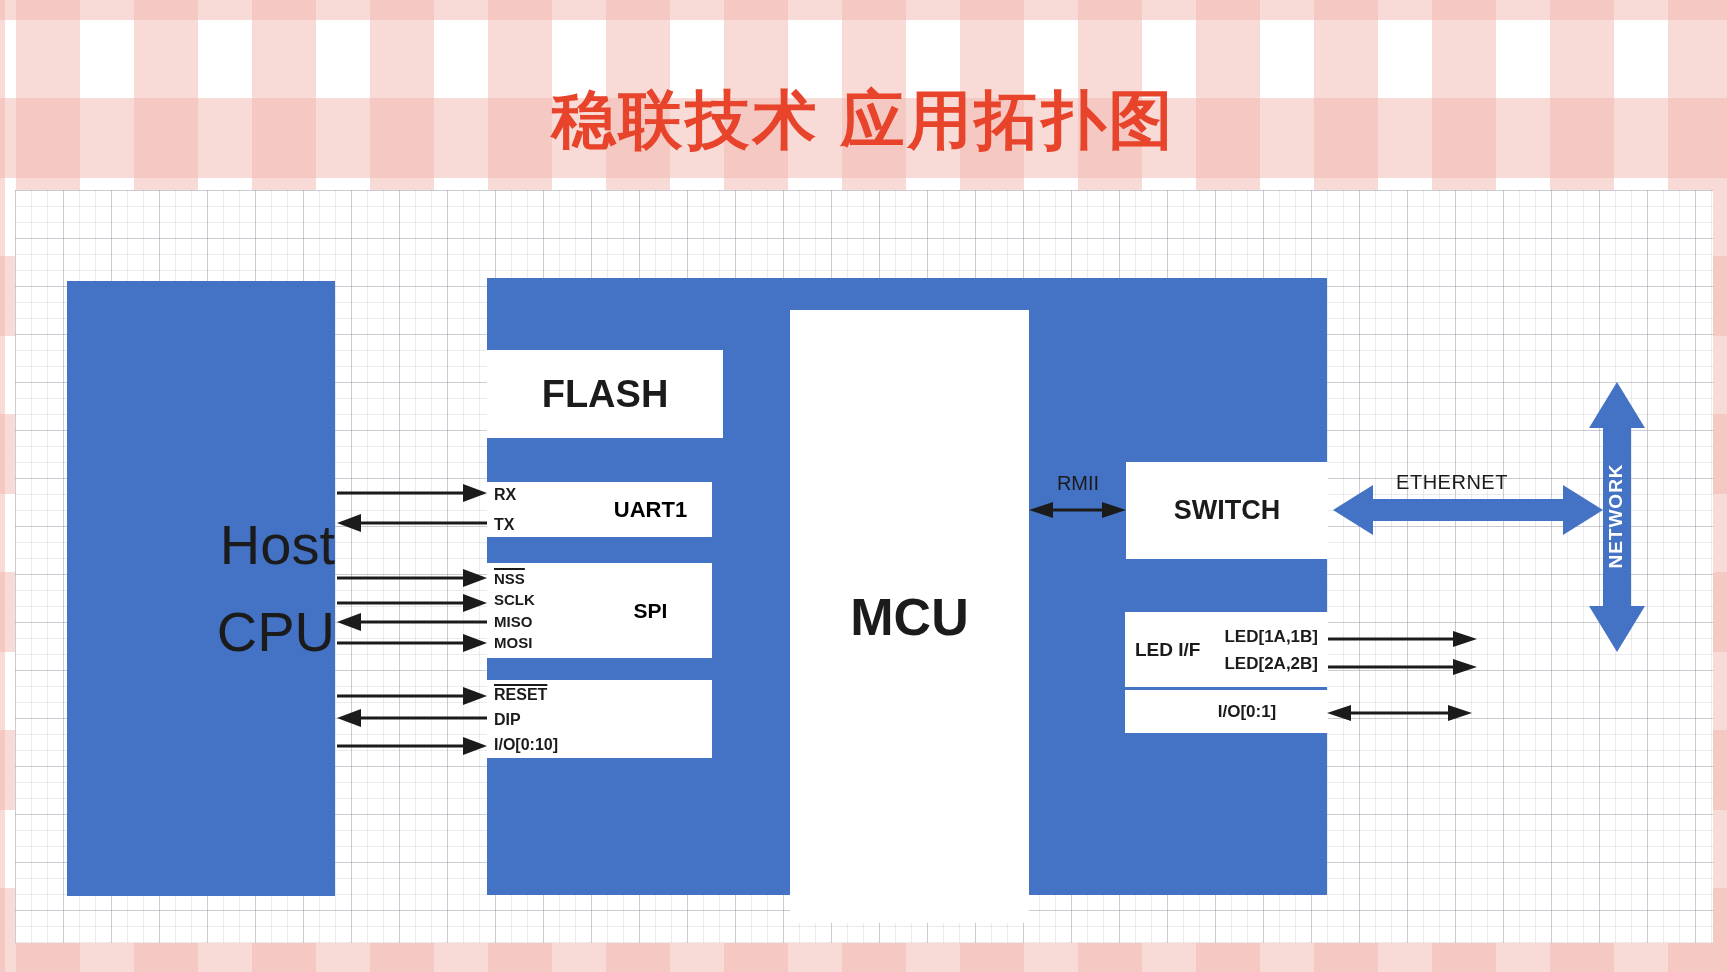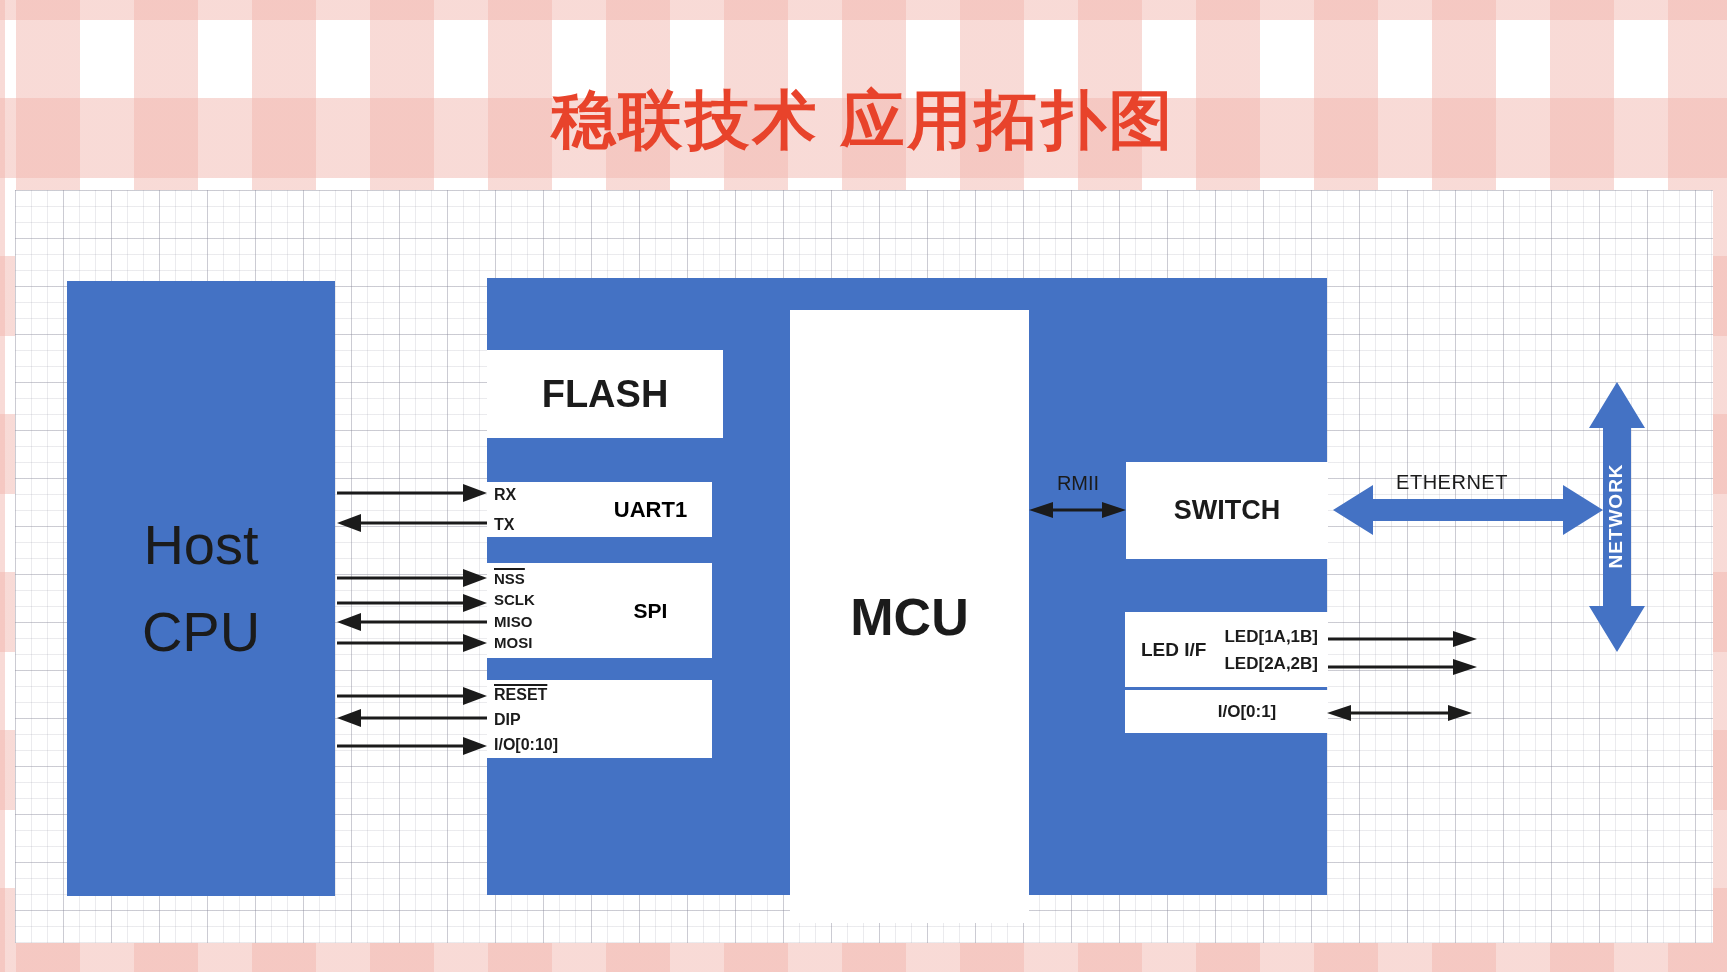--- a/index.html
+++ b/index.html
@@ -23,40 +23,40 @@
     background-image:
       repeating-linear-gradient(to right,  rgba(130,130,148,0.30) 0 1px, transparent 1px 48px),
       repeating-linear-gradient(to bottom, rgba(130,130,148,0.30) 0 1px, transparent 1px 48px),
       repeating-linear-gradient(to right,  rgba(130,130,148,0.16) 0 1px, transparent 1px 16px),
       repeating-linear-gradient(to bottom, rgba(130,130,148,0.16) 0 1px, transparent 1px 16px);
   }
   .blue{background:#4472c4;}
   .abs{position:absolute;}
   .host{
     left:52px;top:91px;width:268px;height:615px;
-    display:flex;flex-direction:column;align-items:center;justify-content:center;
+    display:flex;flex-direction:column;align-items:flex-end;justify-content:center;
     font-size:56px;color:#1b1b1b;line-height:1.55;
   }
   .main-block{left:472px;top:88px;width:840px;height:617px;}
   .wbox{position:absolute;background:#ffffff;color:#1b1b1b;font-weight:bold;}
   .flash{left:0;top:72px;width:236px;height:88px;display:flex;align-items:center;justify-content:center;font-size:38px;}
   .mcu{left:303px;top:32px;width:239px;height:613px;display:flex;align-items:center;justify-content:center;font-size:52px;}
   .switch{left:639px;top:184px;width:202px;height:97px;display:flex;align-items:center;justify-content:center;font-size:27px;}
   .ifbox{display:flex;align-items:stretch;gap:15px;}
   .uart{left:0;top:204px;width:225px;height:55px;}
   .spi{left:0;top:285px;width:225px;height:95px;}
   .ctrl{left:0;top:402px;width:225px;height:78px;}
   .sigcol{display:flex;flex-direction:column;justify-content:center;padding-left:7px;font-size:16px;color:#1b1b1b;}
   .uart .sigcol{line-height:30px;width:80px;}
   .spi  .sigcol{line-height:21.5px;font-size:15px;width:80px;}
   .ctrl .sigcol{line-height:25px;font-size:16px;width:140px;}
   .iftitle{flex:1;display:flex;align-items:center;justify-content:center;font-size:22px;color:#000000;}
   .ov{text-decoration:overline;text-decoration-thickness:1.5px;}
   .ledbox{left:638px;top:334px;width:203px;height:75px;display:flex;}
-  .ledlabel{display:flex;align-items:center;padding-left:16px;font-size:19px;color:#1b1b1b;}
+  .ledlabel{display:flex;align-items:center;padding-left:10px;font-size:19px;color:#1b1b1b;}
   .ledsigs{flex:1;display:flex;flex-direction:column;justify-content:center;text-align:right;padding-right:10px;font-size:17px;line-height:27px;color:#1b1b1b;}
   .iobox{left:638px;top:412px;width:203px;height:43px;display:flex;align-items:center;justify-content:center;padding-left:41px;box-sizing:border-box;font-size:17px;}
   .linklabel{position:absolute;color:#1b1b1b;font-size:20px;font-weight:500;text-align:center;}
   .rmii{left:1022px;top:282px;width:82px;}
   .eth{left:1357px;top:281px;width:160px;letter-spacing:0.5px;}
   .network{
     left:1522px;top:314px;width:160px;height:24px;
     transform:rotate(-90deg);transform-origin:center;
     color:#ffffff;font-size:19px;font-weight:bold;text-align:center;letter-spacing:1px;
     position:absolute;

